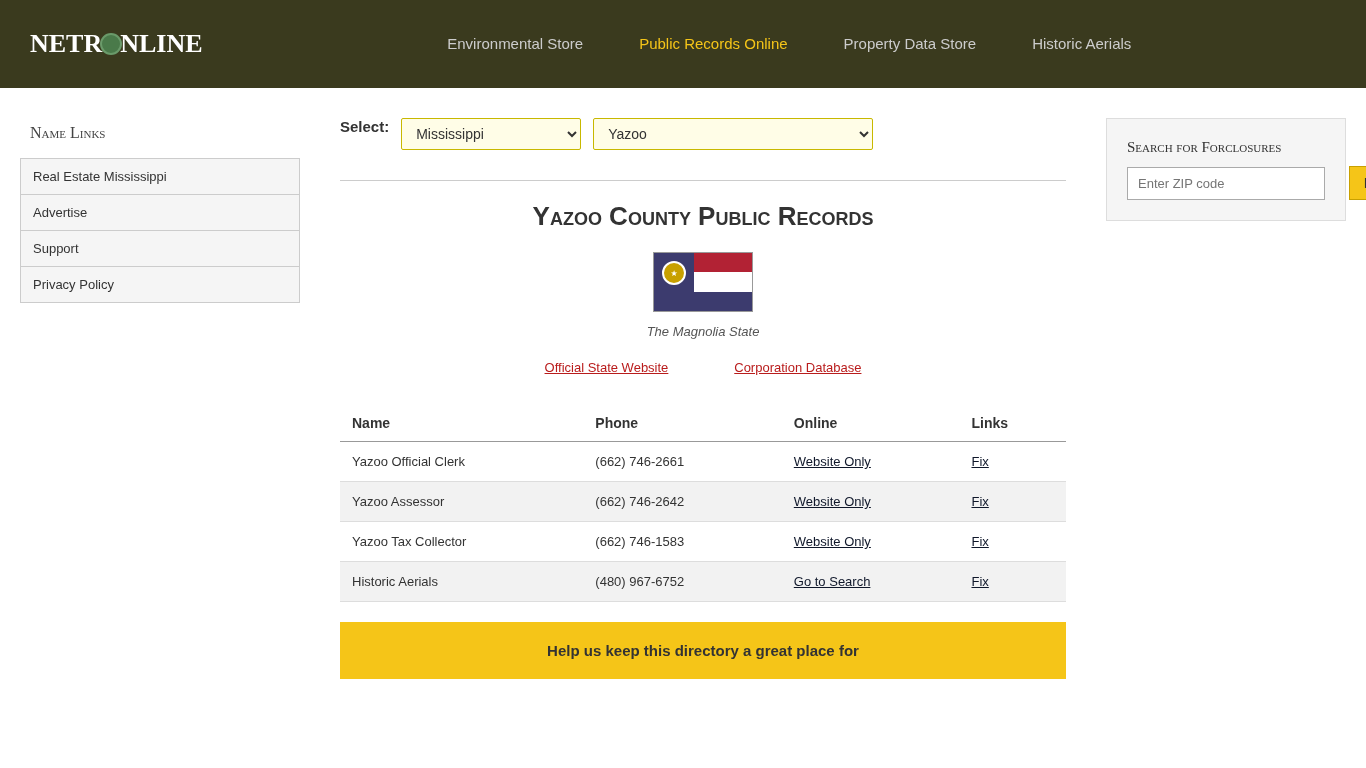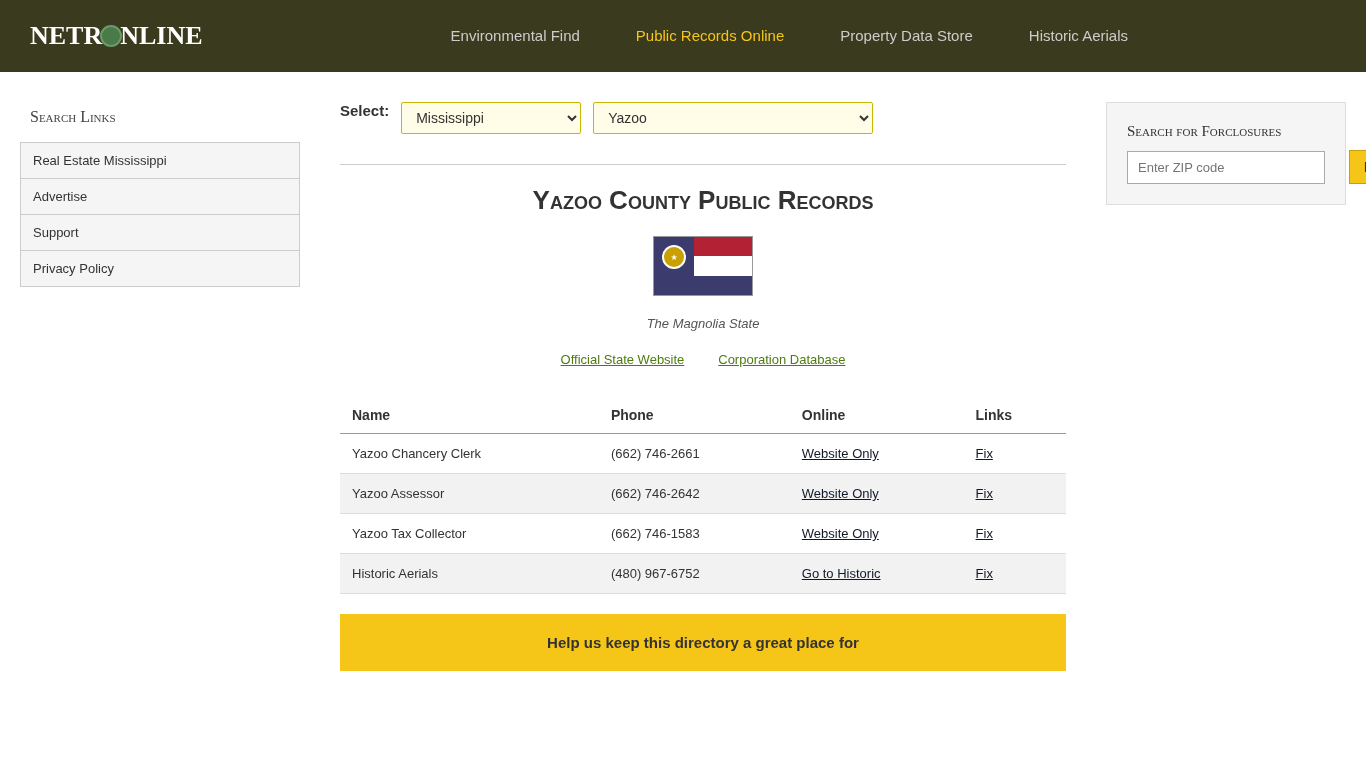--- a/index.html
+++ b/index.html
@@ -4,21 +4,21 @@
   <style>
     * { box-sizing: border-box; margin: 0; padding: 0; }
     body { font-family: Arial, sans-serif; font-size: 14px; color: #333; background: #fff; }
 
     
     .header {
       background-color: #3a3a1e;
       display: flex;
       align-items: center;
       padding: 0 30px;
-      height: 72px;
+      height: 88px;
     }
     .logo {
       color: #fff;
       font-size: 26px;
       font-weight: bold;
       font-family: Georgia, serif;
       text-decoration: none;
       margin-right: 40px;
       white-space: nowrap;
     }
@@ -189,33 +189,33 @@
       display: flex;
       align-items: center;
       justify-content: center;
       font-size: 8px;
       color: #fff;
     }
     .flag-caption {
       font-style: italic;
       font-size: 13px;
       color: #555;
-      margin-top: 17px;
+      margin-top: 9px;
     }
 
     
     .state-links {
       text-align: center;
       margin-bottom: 30px;
     }
     .state-links a {
-      color: #4d7c0f;
+      color: #b91c1c;
       text-decoration: underline;
       font-size: 13px;
-      margin: 0 15px;
+      margin: 0 31px;
     }
 
     
     .records-table {
       width: 100%;
       border-collapse: collapse;
       margin-top: 10px;
     }
     .records-table th {
       text-align: left;
@@ -295,31 +295,31 @@
     }
   </style>
 </head>
 <body>
 
 <header class="header">
   <a class="logo" href="#">
     NETR<span class="globe"></span>NLINE
   </a>
   <nav class="nav">
-    <a href="#">Environmental Find</a>
+    <a href="#">Environmental Store</a>
     <a href="#" class="active">Public Records Online</a>
     <a href="#">Property Data Store</a>
     <a href="#">Historic Aerials</a>
   </nav>
 </header>
 
 <div class="page-wrapper">
 
   <aside class="sidebar">
-    <div class="sidebar-title">Search Links</div>
+    <div class="sidebar-title">Name Links</div>
     <ul class="sidebar-links">
       <li>
         <a href="#">Real Estate Mississippi</a>
       </li>
       <li>
         <a href="#">Advertise</a>
       </li>
       <li>
         <a href="#">Support</a>
       </li>
@@ -385,41 +385,41 @@
         <thead>
           <tr>
             <th>Name</th>
             <th>Phone</th>
             <th>Online</th>
             <th>Links</th>
           </tr>
         </thead>
         <tbody id="records-tbody">
         <tr>
-              <td>Yazoo Chancery Clerk</td>
+              <td>Yazoo Official Clerk</td>
               <td>(662) 746-2661</td>
               <td><a href="#">Website Only</a></td>
               <td><a href="#">Fix</a></td>
             </tr>
             <tr>
               <td>Yazoo Assessor</td>
               <td>(662) 746-2642</td>
               <td><a href="#">Website Only</a></td>
               <td><a href="#">Fix</a></td>
             </tr>
             <tr>
               <td>Yazoo Tax Collector</td>
               <td>(662) 746-1583</td>
               <td><a href="#">Website Only</a></td>
               <td><a href="#">Fix</a></td>
             </tr>
             <tr>
               <td>Historic Aerials</td>
               <td>(480) 967-6752</td>
-              <td><a href="#">Go to Historic</a></td>
+              <td><a href="#">Go to Search</a></td>
               <td><a href="#">Fix</a></td>
             </tr>
           </tbody>
       </table>
     </div>
 
     <div class="footer-banner">
       <span>Help us keep this directory a great place for</span>
     </div>
 

